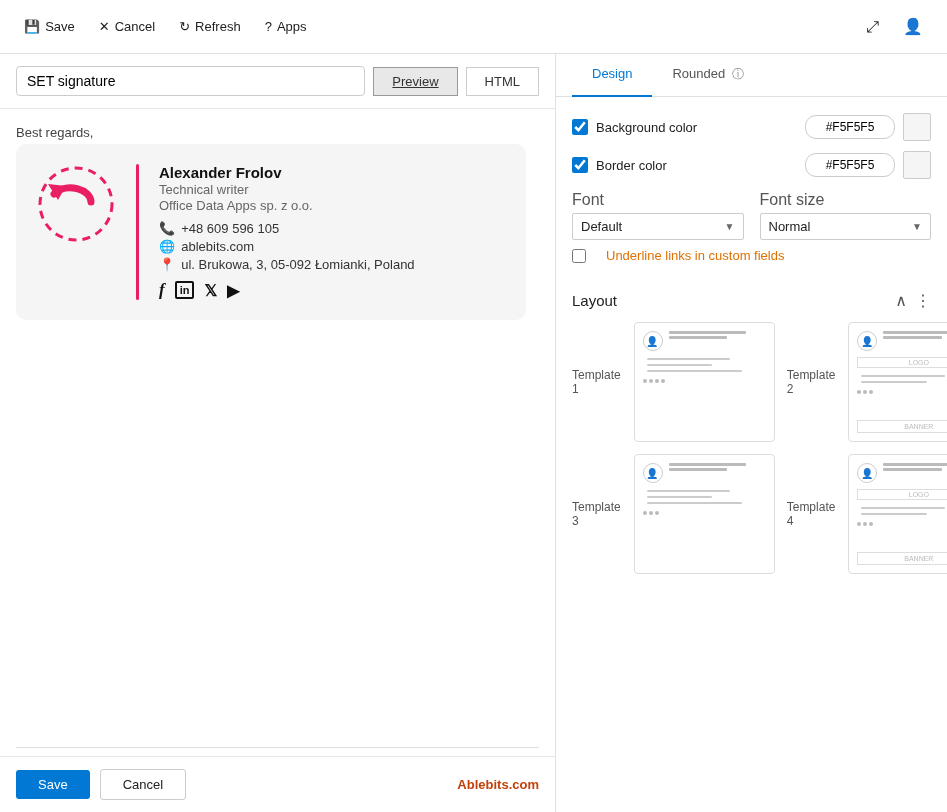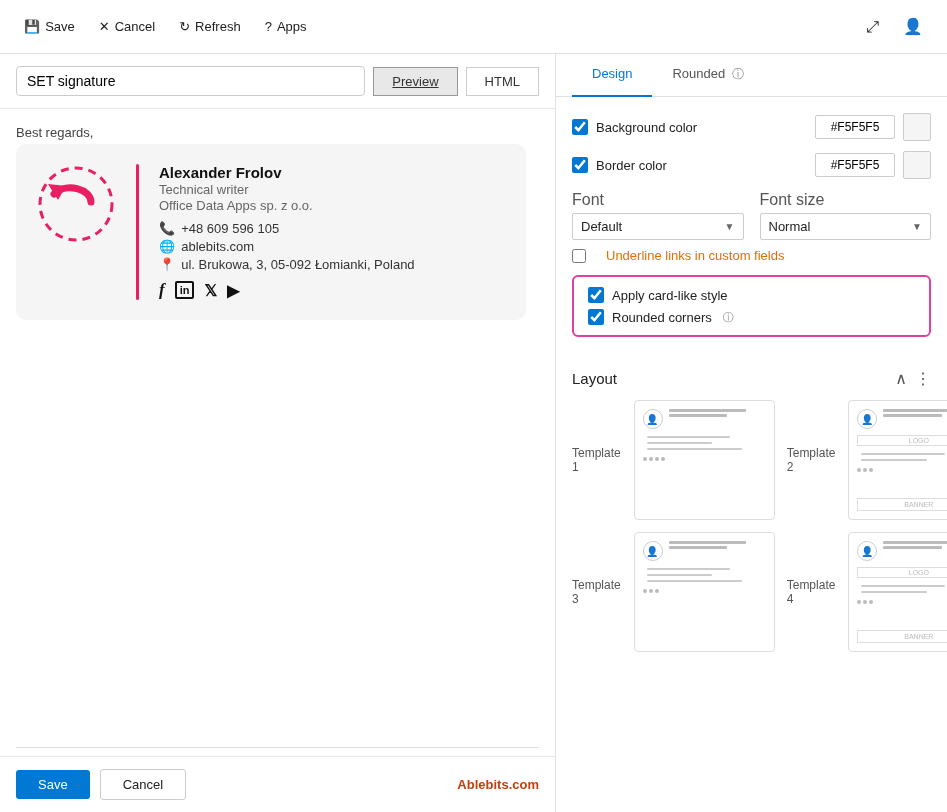--- a/index.html
+++ b/index.html
@@ -106,21 +106,21 @@
     
     .design-panel { padding: 16px; }
 
     .color-row {
       display: flex; align-items: center; margin-bottom: 10px; gap: 8px;
     }
     .color-checkbox { width: 16px; height: 16px; accent-color: #0078d4; cursor: pointer; }
     .color-label { flex: 1; font-size: 13px; color: #222; }
     .color-input {
       border: 1px solid #ccc; padding: 4px 8px; font-size: 12px;
-      width: 80px; border-radius: 2px; text-align: center;
+      width: 90px; border-radius: 11px; text-align: center;
     }
     .color-swatch { width: 28px; height: 28px; border: 1px solid #ccc; border-radius: 2px; background: #f5f5f5; cursor: pointer; }
 
     .font-row {
       display: flex; gap: 16px; margin: 12px 0 8px;
     }
     .font-group { flex: 1; display: flex; flex-direction: column; gap: 4px; }
     .font-label { font-size: 16px; color: #555; }
     .font-select {
       border: 1px solid #ccc; padding: 5px 8px; font-size: 13px;
@@ -307,31 +307,20 @@
             <span class="chevron">▼</span>
           </div>
         </div>
       </div>
 
       <div class="underline-row">
         <input type="checkbox" class="underline-checkbox" style="">
         <span class="underline-label">Underline links in custom fields</span>
       </div>
 
-      <div class="card-style-box">
-        <div class="card-style-row">
-          <input type="checkbox" class="blue-checkbox" checked="" style="">
-          <span class="card-style-label">Apply card-like style</span>
-        </div>
-        <div class="card-style-row">
-          <input type="checkbox" class="blue-checkbox" checked="" style="">
-          <span class="card-style-label">Rounded corners</span>
-          <span class="info-icon">ⓘ</span>
-        </div>
-      </div>
 
     </div>
 
     <div class="layout-section">
       <div class="layout-header">
         <span class="layout-title">Layout</span>
         <div class="layout-header-icons">
           <button class="layout-icon-btn">∧</button>
           <button class="layout-icon-btn">⋮</button>
         </div>

